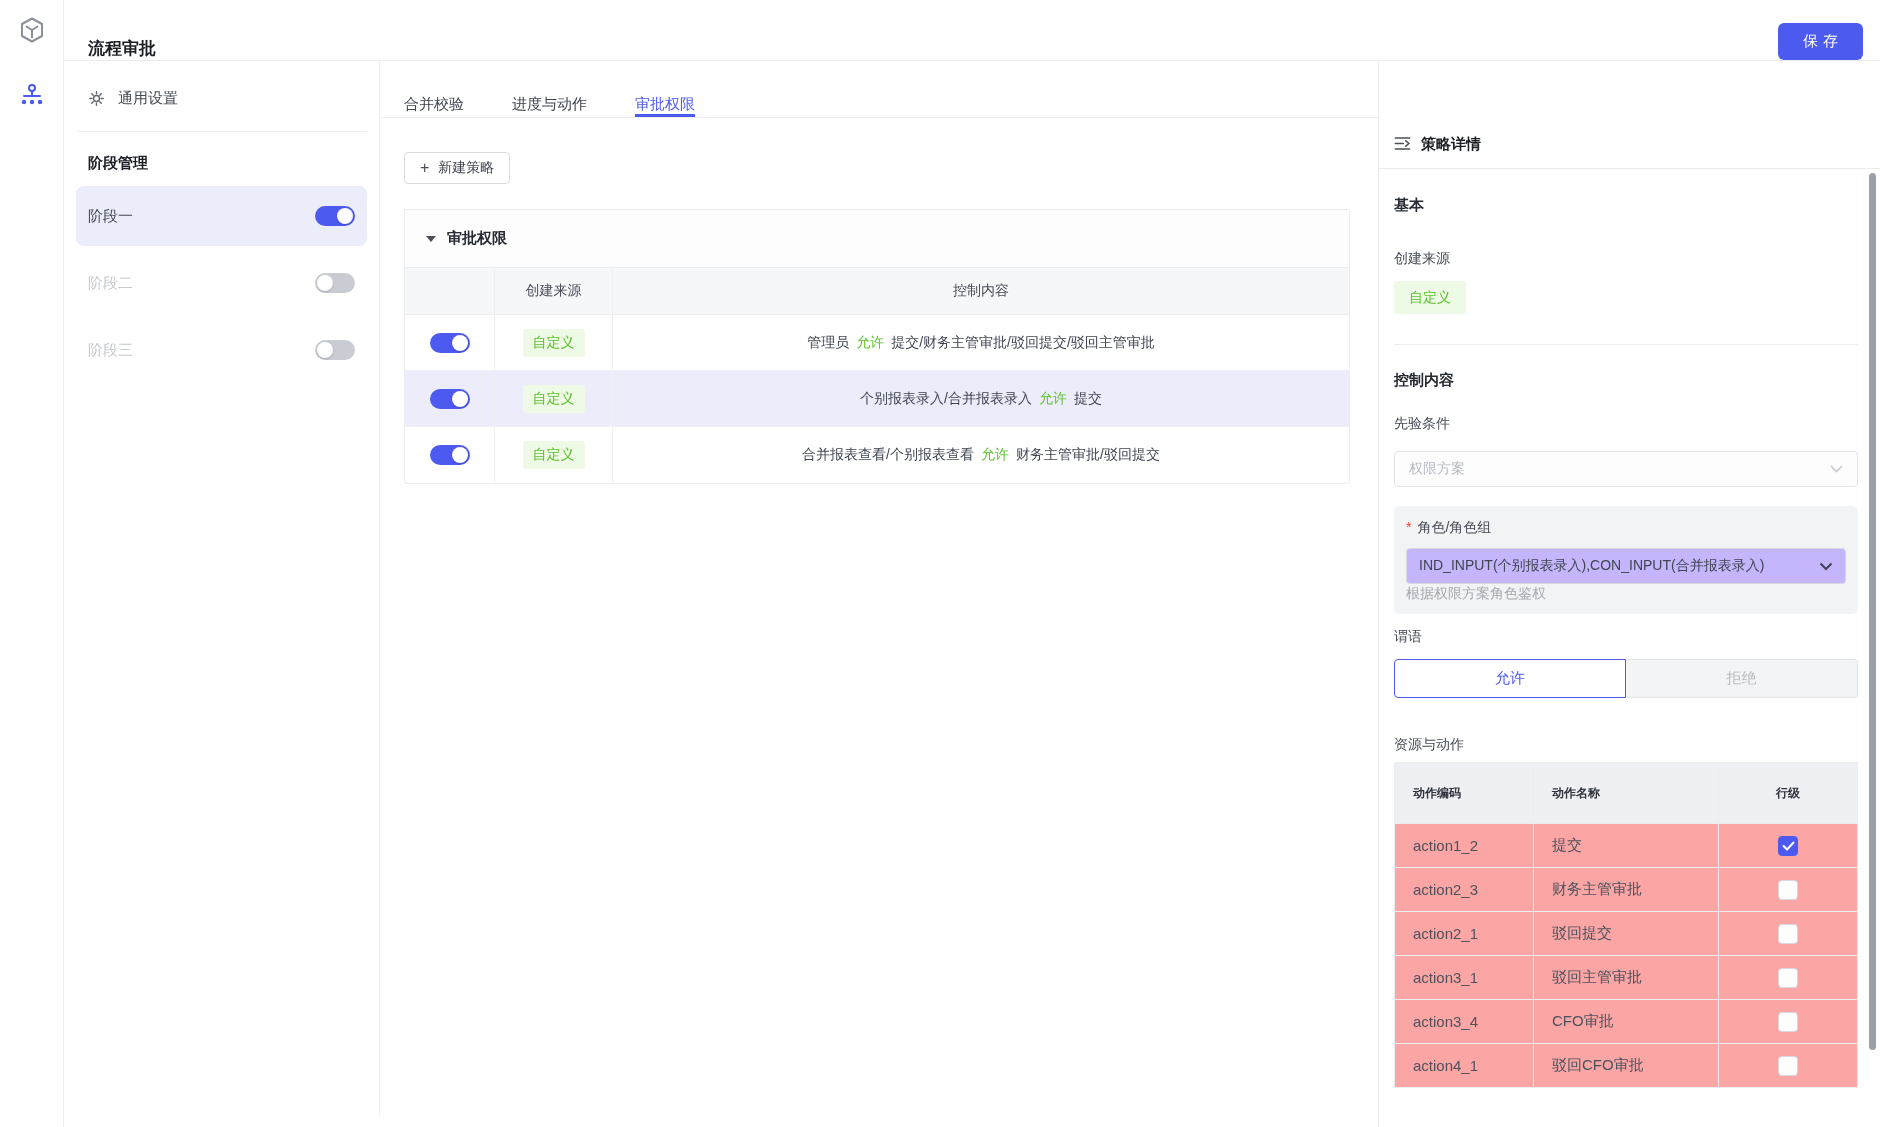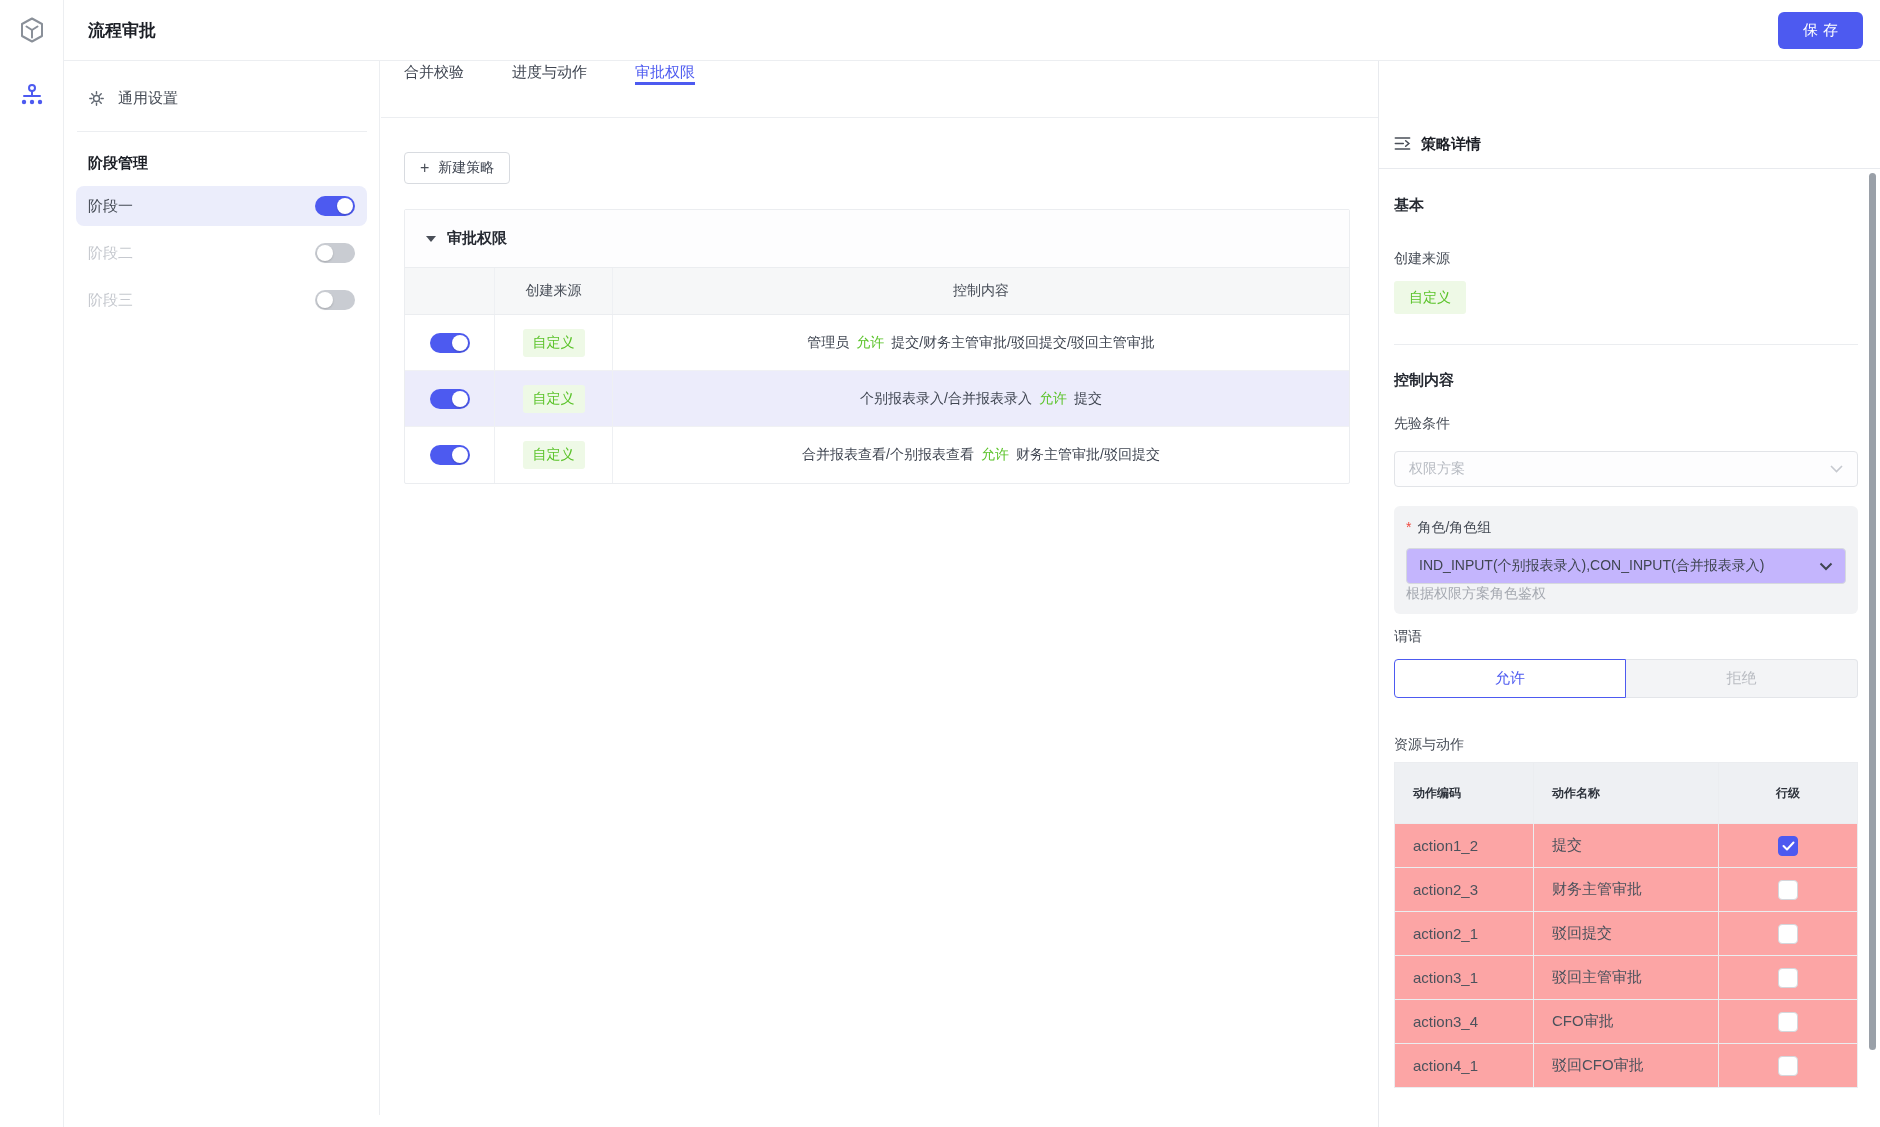--- a/index.html
+++ b/index.html
@@ -13,50 +13,50 @@
   .app{position:relative;width:1880px;height:1127px;background:#fff;}
 
   
   .rail{position:absolute;left:0;top:0;width:64px;height:100%;border-right:1px solid var(--line);
         display:flex;flex-direction:column;align-items:center;padding-top:16px;background:#fff;}
   .rail-icon{width:28px;height:28px;display:flex;align-items:center;justify-content:center;cursor:pointer;}
   .rail-icon + .rail-icon{margin-top:38px;}
 
   
   .topbar{position:absolute;left:64px;top:0;right:0;height:61px;border-bottom:1px solid var(--line);
-          display:flex;align-items:center;padding:0 17px 0 24px;background:#fff;}
+          display:flex;align-items:flex-end;padding:0 17px 0 24px;background:#fff;}
   .page-title{font-size:17px;font-weight:bold;color:#1c1f26;}
   .save-btn{margin-left:auto;width:85px;height:37px;background:var(--primary);color:#fff;border:none;
             border-radius:6px;font-size:15px;letter-spacing:5px;cursor:pointer;display:flex;
             align-items:center;justify-content:center;padding-left:5px;}
 
   
   .sidebar{position:absolute;left:64px;top:61px;width:316px;bottom:12px;border-right:1px solid var(--line);
            background:#fff;padding-top:17px;}
   .general-row{margin:0 12px;height:40px;display:flex;align-items:center;padding:0 12px;gap:13px;
                border-radius:8px;cursor:pointer;color:var(--txt);font-size:15px;}
   .side-divider{height:1px;background:var(--line);margin:13px 12px 0 13px;}
   .section-title{margin:22px 24px 13px 24px;font-size:15px;font-weight:bold;color:#1c1f26;}
-  .stage-row{margin:0 12px 7px 12px;height:40px;border-radius:8px;display:flex;align-items:center;
+  .stage-row{margin:0 12px 7px 12px;height:60px;border-radius:8px;display:flex;align-items:center;
              justify-content:space-between;padding:0 12px;cursor:pointer;}
   .stage-row.selected{background:#ebedfb;}
   .stage-label{font-size:15px;color:var(--txt);}
   .stage-label.disabled{color:var(--txt-dis);}
 
   
   .toggle{width:40px;height:20px;border-radius:10px;background:var(--primary);position:relative;
           flex:0 0 auto;cursor:pointer;}
   .toggle::after{content:'';position:absolute;width:16px;height:16px;border-radius:50%;background:#fff;
                  top:2px;right:2px;box-shadow:0 1px 2px rgba(0,0,0,.18);}
   .toggle.off{background:#c9ccd2;}
   .toggle.off::after{left:2px;right:auto;}
 
   
   .main{position:absolute;left:381px;top:61px;width:997px;bottom:0;background:#fff;}
-  .tabbar{height:57px;border-bottom:1px solid var(--line);display:flex;align-items:flex-start;
+  .tabbar{height:57px;border-bottom:1px solid var(--line);display:flex;align-items:flex-end;
           padding-left:23px;gap:48px;}
   .tab{display:flex;align-items:center;font-size:15px;color:#3f4551;cursor:pointer;
        border-bottom:3px solid transparent;padding-top:2px;}
   .tab.active{color:var(--primary);border-bottom-color:var(--primary);}
   .new-policy{margin:34px 0 0 23px;height:32px;padding:0 15px;background:#fff;border:1px solid #d8dbe0;
               border-radius:4px;display:inline-flex;align-items:center;gap:9px;font-size:14px;
               color:var(--txt-cell);cursor:pointer;}
   .plus{font-size:16px;color:#4a4f58;line-height:1;}
 
   .policy-card{margin:25px 0 0 23px;width:946px;border:1px solid var(--line2);border-radius:2px;}

